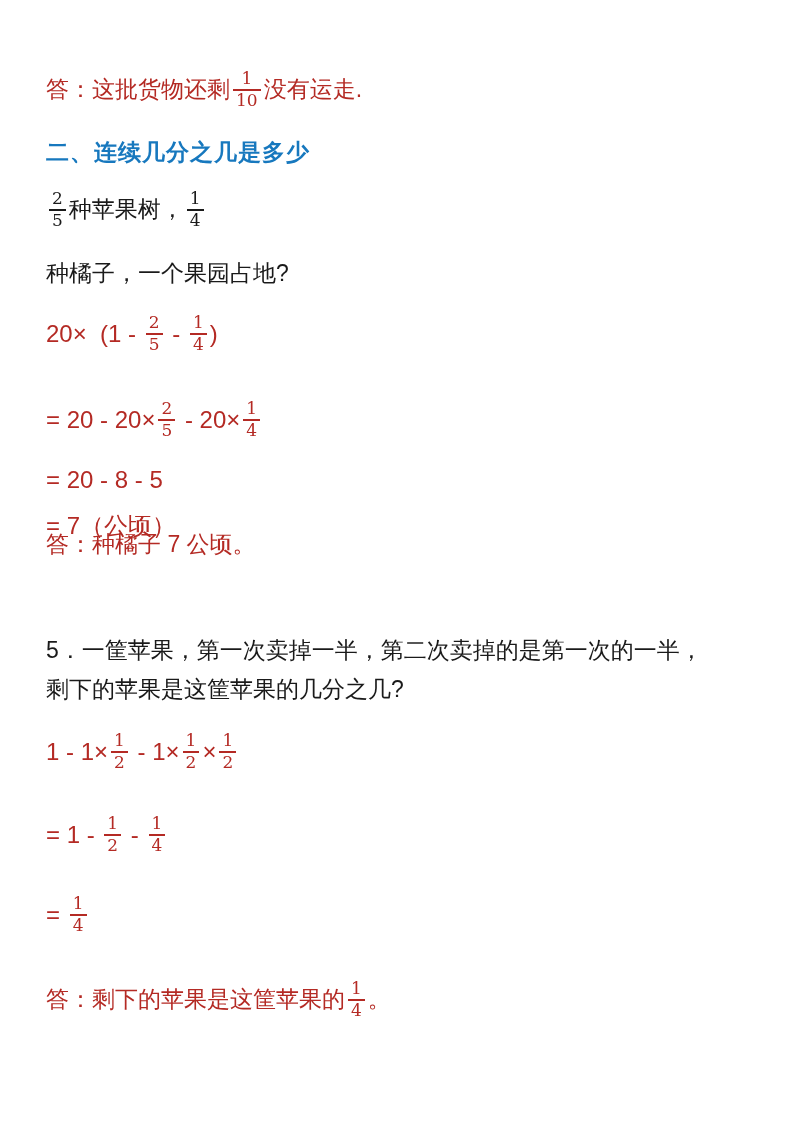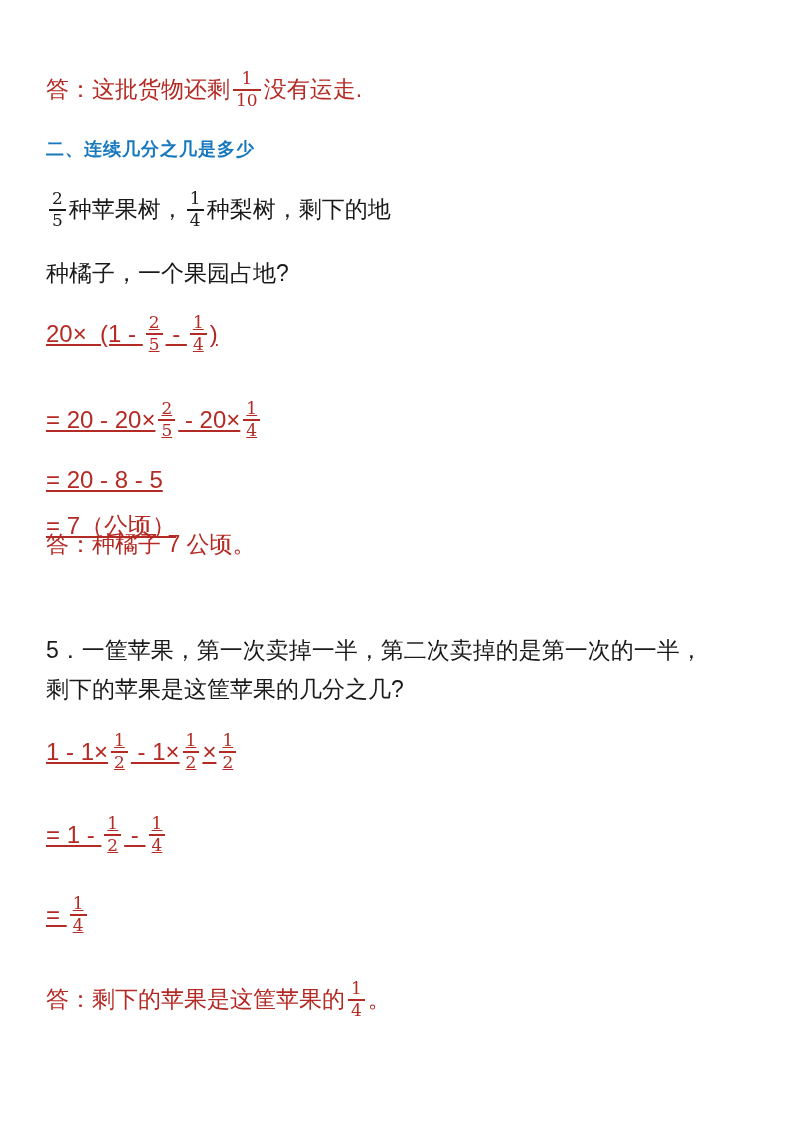--- a/index.html
+++ b/index.html
@@ -19,24 +19,24 @@
     align-items: center;
     font-size: 23px;
     white-space: pre;
   }
   .line > span { white-space: pre; }
   .red   { color: #b42a24; }
   .black { color: #1a1a1a; }
   .heading {
     color: #1778be;
     font-weight: 700;
-    font-size: 18px;
+    font-size: 23px;
     letter-spacing: 1px;
   }
-  .eq { font-size: 24px; text-decoration: underline; }
+  .eq { font-size: 24px; }
   .frac {
     display: inline-flex;
     flex-direction: column;
     align-items: center;
     margin: 0 3px;
     font-family: "DejaVu Serif", "Liberation Serif", serif;
     font-size: 17px;
     line-height: 1.15;
     vertical-align: middle;
   }
@@ -64,21 +64,20 @@
   <div class="line black" style="top:189px">
     <span class="frac">
       <span class="num">2</span>
       <span class="den">5</span>
     </span>
     <span>种苹果树，</span>
     <span class="frac">
       <span class="num">1</span>
       <span class="den">4</span>
     </span>
-    <span>种梨树，剩下的地</span>
   </div>
 
   <div class="line black" style="top:258px">
     <span>种橘子，一个果园占地?</span>
   </div>
 
   <div class="line red eq" style="top:313px">
     <span>20×  (1 - </span>
     <span class="frac">
       <span class="num">2</span>

